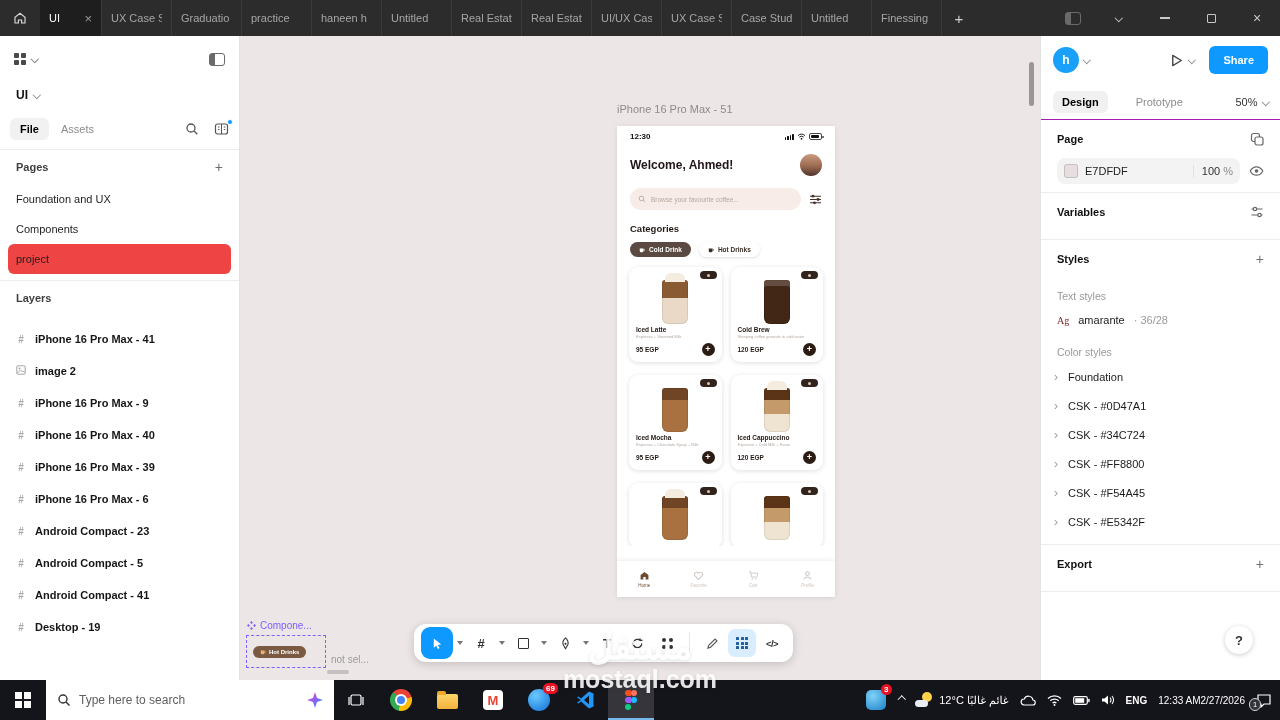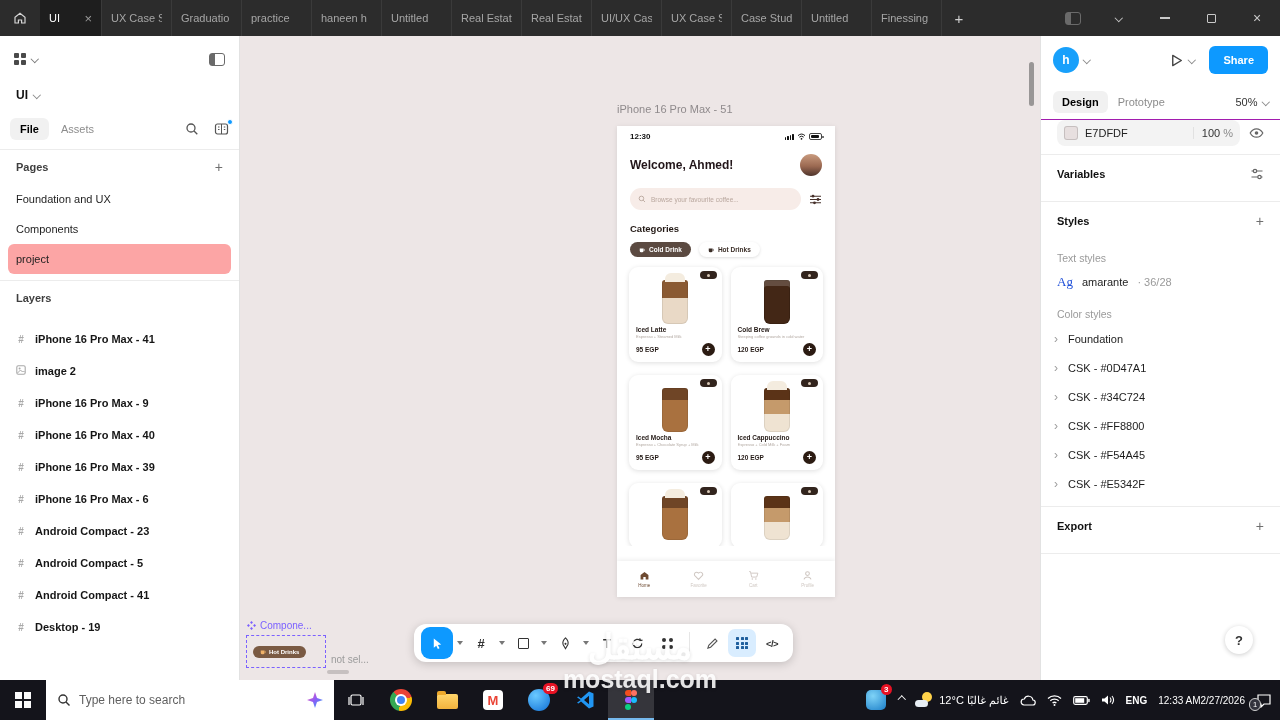--- a/index.html
+++ b/index.html
@@ -32,48 +32,48 @@
   .lb-name{height:26px;display:flex;align-items:center;gap:6px;padding:0 16px;font-weight:700;font-size:12px;color:#111;}
   .lb-tabs{height:42px;display:flex;align-items:center;padding:0 10px;border-bottom:1px solid #ececec;}
   .lb-file{background:#f1f1f1;border-radius:6px;padding:5px 10px;font-weight:700;color:#000;}
   .lb-assets{color:#8c8c8c;margin-left:12px;}
   .lb-tabicons{margin-left:auto;display:flex;align-items:center;gap:15px;color:#555;}
   .libwrap{position:relative;display:flex;}
   .bluedot{position:absolute;top:-3px;right:-4px;width:6px;height:6px;border-radius:50%;background:#0D99FF;border:1.5px solid #fff;}
   .lb-sec-h{height:34px;display:flex;align-items:center;justify-content:space-between;padding:0 16px;color:#3f3f3f;font-weight:600;}
   .plusg{color:#6f6f6f;font-size:14px;font-weight:400;}
   .page-item{height:30px;margin:0 8px;padding:0 8px;border-radius:6px;display:flex;align-items:center;color:#1e1e1e;}
-  .page-item.sel{background:#fca5a5;}
+  .page-item.sel{background:#ef4444;}
   .lb-div{border-top:1px solid #ececec;margin-top:6px;}
   .layers-list{padding-top:8px;}
   .layer-item{height:32px;padding:0 16px;display:flex;align-items:center;gap:9px;font-weight:600;color:#161616;}
   .layer-item .hash{color:#a9a9a9;font-weight:700;font-size:10px;width:10px;text-align:center;flex:none;}
 
   
   .rightbar{position:absolute;top:36px;right:0;bottom:40px;width:240px;background:#fff;border-left:1px solid #e2e2e2;z-index:20;font-size:11px;color:#1e1e1e;}
   .rb-top{height:48px;display:flex;align-items:center;padding:0 12px;gap:5px;}
   .avatar{width:26px;height:26px;border-radius:50%;background:#18a0fb;color:#fff;font-weight:700;font-size:12px;display:flex;align-items:center;justify-content:center;}
   .rb-top .grow{flex:1;}
   .sharebtn{height:28px;background:#0D99FF;color:#fff;border:none;border-radius:6px;padding:0 14px;font-size:11px;font-weight:600;margin-left:10px;font-family:inherit;}
   .rb-tabs{height:36px;display:flex;align-items:center;padding:0 12px;border-bottom:1px solid #a21caf;}
   .rb-design{font-weight:700;background:#f1f1f1;border-radius:6px;padding:5px 9px;color:#000;}
-  .rb-proto{color:#8c8c8c;margin-left:10px;}
+  .rb-proto{color:#8c8c8c;margin-left:28px;}
   .rb-zoom{margin-left:auto;display:flex;align-items:center;gap:5px;color:#333;}
   .rb-sec{border-bottom:1px solid #ececec;padding-bottom:8px;}
   .rb-sec-h{height:38px;display:flex;align-items:center;justify-content:space-between;padding:0 16px;font-weight:700;color:#111;}
   .icnbtn{color:#666;display:flex;align-items:center;}
   .pg-row{display:flex;align-items:center;margin:0 16px;gap:9px;}
   .pg-pill{flex:1;height:26px;background:#f3f3f3;border-radius:8px;display:flex;align-items:center;padding:0 7px;gap:7px;}
   .swatch{width:14px;height:14px;border-radius:3px;background:#E7DFDF;box-shadow:inset 0 0 0 1px rgba(0,0,0,.14);flex:none;}
   .pg-hex{flex:1;color:#222;}
   .pg-op{display:flex;align-items:center;gap:3px;border-left:1px solid #e1e1e1;padding-left:8px;color:#333;}
   .pg-op .pct{color:#8a8a8a;}
   .sub-label{padding:12px 16px 4px;color:#9a9a9a;font-size:10.5px;}
   .tstyle{height:28px;display:flex;align-items:center;gap:9px;padding:0 16px;}
-  .ag{font-family:"Liberation Serif", serif;font-size:13px;color:#1d4ed8;}
+  .ag{font-family:"Liberation Serif", serif;font-size:10px;color:#7f1d1d;}
   .tname{color:#222;}
   .tdetail{color:#9a9a9a;}
   .cstyle{height:29px;display:flex;align-items:center;gap:8px;padding:0 11px;color:#1c1c1c;}
   .cstyle .ch{color:#9d9d9d;font-size:12px;width:8px;text-align:center;}
   .helpbtn{position:absolute;left:1225px;top:626px;width:28px;height:28px;border-radius:50%;background:#fff;box-shadow:0 1px 5px rgba(0,0,0,.2);display:flex;align-items:center;justify-content:center;font-size:13px;font-weight:700;color:#333;z-index:25;}
 
   
   .frame-label{position:absolute;left:617px;top:103px;font-size:11px;color:#8f8a8c;z-index:5;}
   .v-scroll{position:absolute;left:1029px;top:62px;width:5px;height:44px;background:rgba(70,70,70,.5);border-radius:3px;z-index:25;}
   .h-scroll{position:absolute;left:327px;top:670px;width:22px;height:4px;background:#c6c0c0;border-radius:2px;z-index:5;}
@@ -614,20 +614,29 @@
     </div>
     <div class="rb-tabs">
       <span class="rb-design">Design</span>
       <span class="rb-proto">Prototype</span>
       <span class="rb-zoom">
         <span>50%</span>
         <span class="cv" style="color:#888"></span>
       </span>
     </div>
     <div class="rb-sec">
+      <div class="rb-sec-h">
+        <span>Page</span>
+        <span class="icnbtn">
+          <svg width="14" height="14" viewBox="0 0 14 14">
+              <rect x="1.5" y="1.5" width="8" height="8" rx="2" fill="none" stroke="currentColor" stroke-width="1.2"></rect>
+              <rect x="5" y="5" width="8" height="8" rx="2" fill="#fff" stroke="currentColor" stroke-width="1.2"></rect>
+            </svg>
+        </span>
+      </div>
       <div class="pg-row">
         <span class="pg-pill">
           <span class="swatch"></span>
           <span class="pg-hex">E7DFDF</span>
           <span class="pg-op">
             <span>100</span>
             <span class="pct">%</span>
           </span>
         </span>
         <span class="icnbtn">

